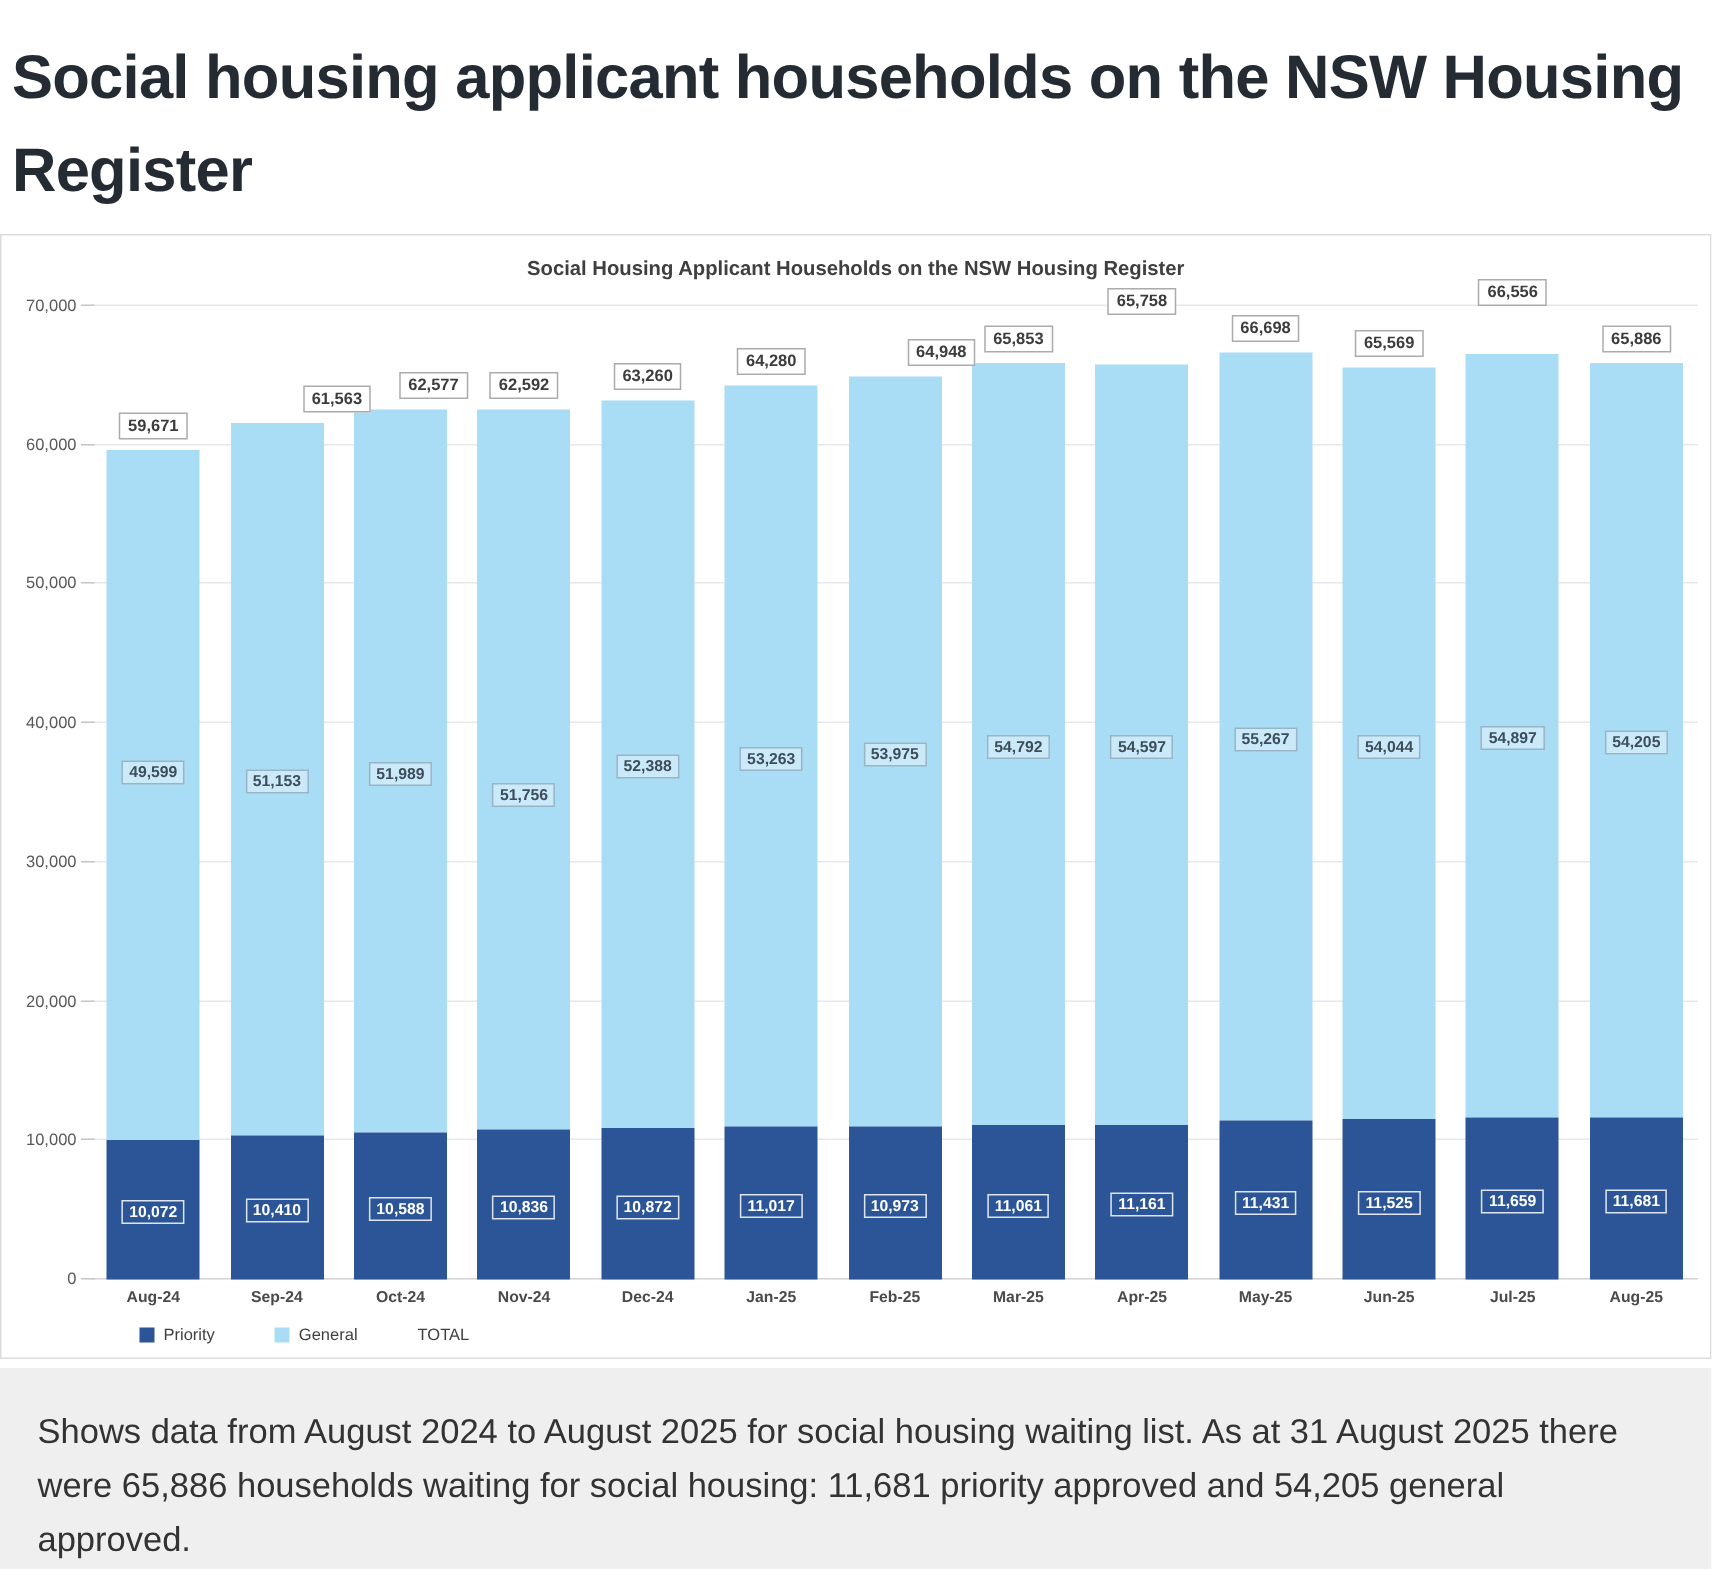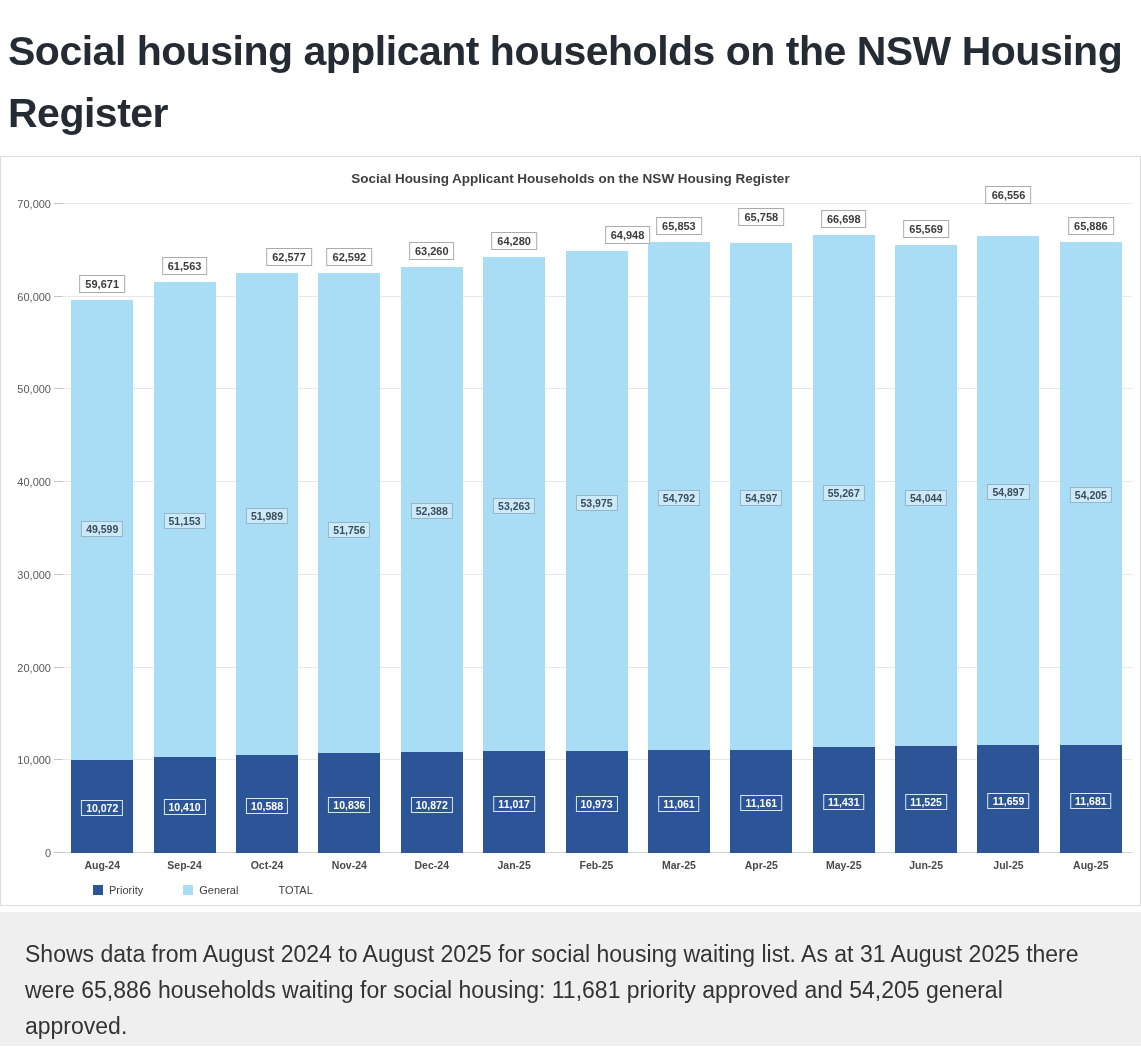--- a/index.html
+++ b/index.html
@@ -117,29 +117,29 @@
       <div class="gridline zero" style="bottom: 0px;">
         <span class="tick"></span>
       </div>
     <div class="bars-row">
         <div class="bar-slot">
           <div class="bar-stack">
             <div class="seg-general" style="height: 459.854px; background: rgb(169, 220, 245);"></div>
             <div class="seg-priority" style="height: 93.3818px; background: rgb(43, 85, 150);"></div>
           </div>
           <div class="total-label" style="bottom: 560.235px;">59,671</div>
-          <div class="general-label" style="bottom: 316px;">49,599</div>
+          <div class="general-label" style="bottom: 330px;">49,599</div>
           <div class="priority-label" style="bottom: 36.6909px;">10,072</div>
         </div>
         <div class="bar-slot">
           <div class="bar-stack">
             <div class="seg-general" style="height: 474.261px; background: rgb(169, 220, 245);"></div>
             <div class="seg-priority" style="height: 96.5156px; background: rgb(43, 85, 150);"></div>
           </div>
-          <div class="total-label" style="bottom: 577.777px;">61,563</div>
+          <div class="total-label" style="bottom: 577.777px; margin-left: 40px;">61,563</div>
           <div class="general-label" style="bottom: 323.646px;">51,153</div>
           <div class="priority-label" style="bottom: 38.2578px;">10,410</div>
         </div>
         <div class="bar-slot">
           <div class="bar-stack">
             <div class="seg-general" style="height: 482.012px; background: rgb(169, 220, 245);"></div>
             <div class="seg-priority" style="height: 98.1659px; background: rgb(43, 85, 150);"></div>
           </div>
           <div class="total-label" style="bottom: 587.178px; margin-left: 22px;">62,577</div>
           <div class="general-label" style="bottom: 329.172px;">51,989</div>
@@ -188,21 +188,21 @@
           </div>
           <div class="total-label" style="bottom: 617.551px;">65,853</div>
           <div class="general-label" style="bottom: 346.551px;">54,792</div>
           <div class="priority-label" style="bottom: 41.2756px;">11,061</div>
         </div>
         <div class="bar-slot">
           <div class="bar-stack">
             <div class="seg-general" style="height: 506.192px; background: rgb(169, 220, 245);"></div>
             <div class="seg-priority" style="height: 103.478px; background: rgb(43, 85, 150);"></div>
           </div>
-          <div class="total-label" style="bottom: 627px;">65,758</div>
+          <div class="total-label" style="bottom: 643px;">65,758</div>
           <div class="general-label" style="bottom: 346.575px;">54,597</div>
           <div class="priority-label" style="bottom: 41.7392px;">11,161</div>
         </div>
         <div class="bar-slot">
           <div class="bar-stack">
             <div class="seg-general" style="height: 512.404px; background: rgb(169, 220, 245);"></div>
             <div class="seg-priority" style="height: 105.982px; background: rgb(43, 85, 150);"></div>
           </div>
           <div class="total-label" style="bottom: 625.386px;">66,698</div>
           <div class="general-label" style="bottom: 352.184px;">55,267</div>

